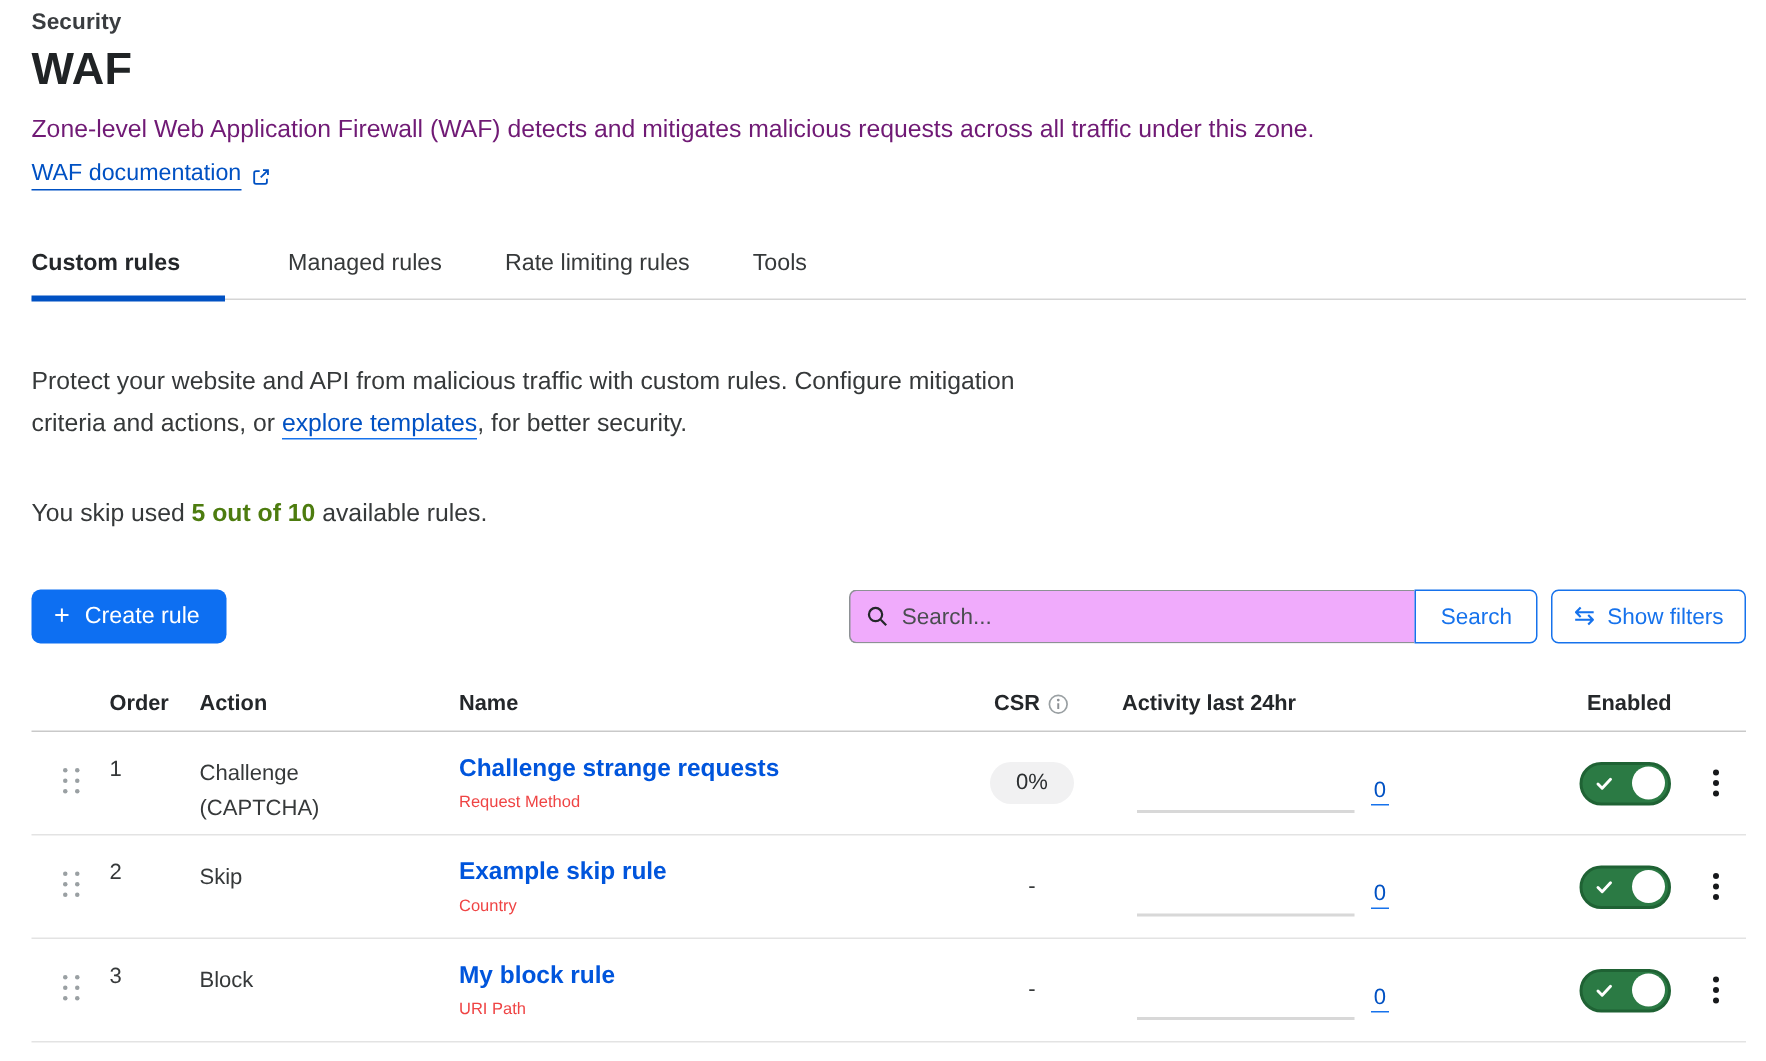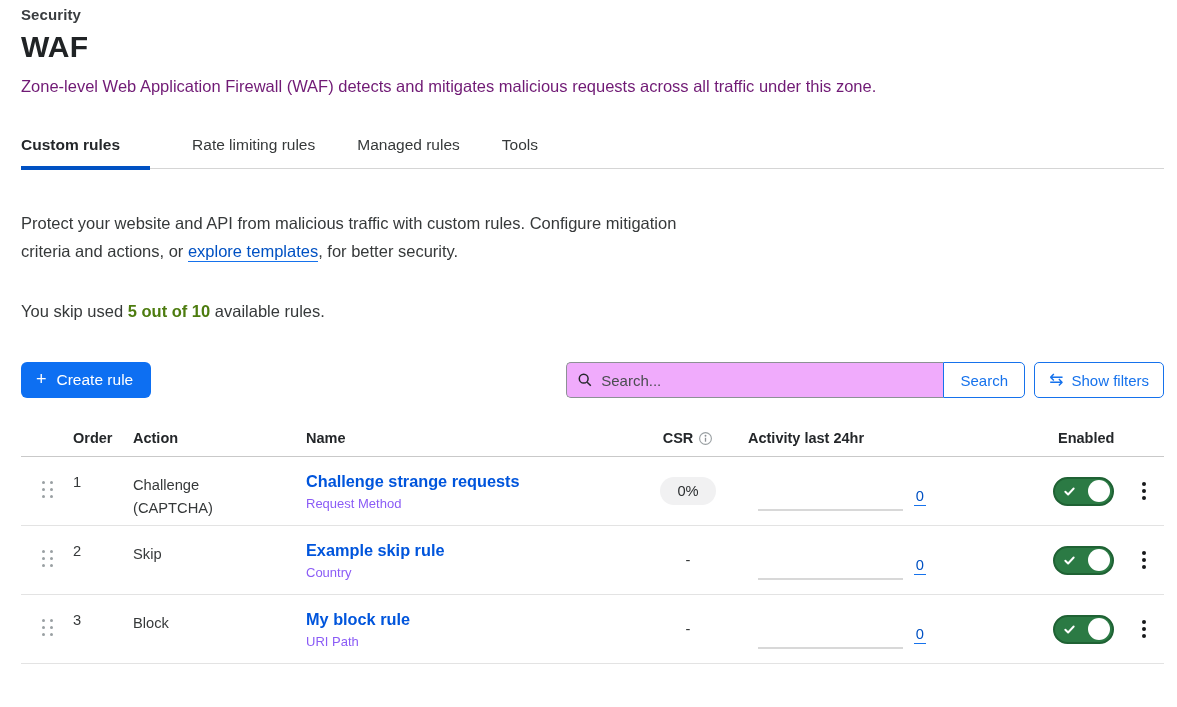--- a/index.html
+++ b/index.html
@@ -76,21 +76,21 @@
   .th-csr { display:flex; align-items:center; gap:5px; justify-content:center; }
   .th-enabled { padding-left:13px; }
   .trow { height:69px; border-bottom:1px solid #e3e3e3; align-items:center; }
   .cell-handle { display:flex; justify-content:center; align-self:start; padding-top:24px; cursor:grab; }
   .drag-dots { display:grid; grid-template-columns:3px 3px; gap:4px 5px; }
   .drag-dots i { width:3px; height:3px; border-radius:50%; background:#9aa0a3; }
   .cell-order { align-self:start; padding-top:17px; font-size:14.7px; color:#36393a; }
   .cell-action { align-self:start; padding-top:17px; font-size:14.7px; color:#36393a; line-height:23px; max-width:105px; }
   .cell-name { align-self:start; padding-top:13px; }
   .rule-name { display:block; font-size:16.3px; font-weight:700; color:#0055dc; line-height:23px; }
-  .rule-field { font-size:13px; color:#8b5cf6; line-height:22px; }
+  .rule-field { font-size:11px; color:#ef4444; line-height:22px; }
   .cell-csr { display:flex; justify-content:center; font-size:14.7px; color:#36393a; }
   .csr-badge { background:#f1f1f2; border-radius:14px; padding:6px 17px; font-size:14.7px; color:#2c2f31; }
   .cell-activity { display:flex; align-items:flex-end; height:100%; padding:0 14px 0 10px; }
   .spark { width:145px; border-bottom:2px solid #d8d8d8; margin-bottom:14px; }
   .act-link { margin-left:auto; margin-bottom:19px; font-size:14.7px; color:#0051c3;
               border-bottom:1px solid #1672ec; padding:0 2px 1px 2px; }
   .cell-enabled { padding-left:8px; }
   .toggle {
     width:61px; height:29px; border-radius:15px; background:#2b7a44;
     border:2px solid #1f6234; display:flex; align-items:center; justify-content:space-between;
@@ -103,25 +103,35 @@
 </style>
 </head>
 <body>
 
 <div class="page">
 
   <div class="eyebrow">Security</div>
   <h1 class="page-title">WAF</h1>
   <div class="page-desc">Zone-level Web Application Firewall (WAF) detects and mitigates malicious requests across all traffic under this zone.</div>
 
+  <div class="doc-link-row">
+    <a class="link doc-link">WAF documentation</a>
+    <span class="ext-icon">
+      <svg width="14" height="14" viewBox="0 0 16 16">
+          <path d="M7 3.5H4.2c-.9 0-1.4.5-1.4 1.4v6.9c0 .9.5 1.4 1.4 1.4h6.9c.9 0 1.4-.5 1.4-1.4V9.3" fill="none" stroke="#0051c3" stroke-width="1.4"></path>
+          <path d="M9.5 2.7h3.8v3.8" fill="none" stroke="#0051c3" stroke-width="1.4"></path>
+          <path d="M13 3.1 7.8 8.3" fill="none" stroke="#0051c3" stroke-width="1.4"></path>
+        </svg>
+    </span>
+  </div>
 
   <div class="tabs">
     <div class="tab active">Custom rules</div>
+    <div class="tab">Managed rules</div>
     <div class="tab">Rate limiting rules</div>
-    <div class="tab">Managed rules</div>
     <div class="tab">Tools</div>
   </div>
 
   <div class="intro">
     <span>Protect your website and API from malicious traffic with custom rules. Configure mitigation</span><br>
     <span>criteria and actions, or </span><a class="link">explore templates</a><span>, for better security.</span>
   </div>
 
   <div class="usage">
     <span>You skip used </span><b>5 out of 10</b><span> available rules.</span>

